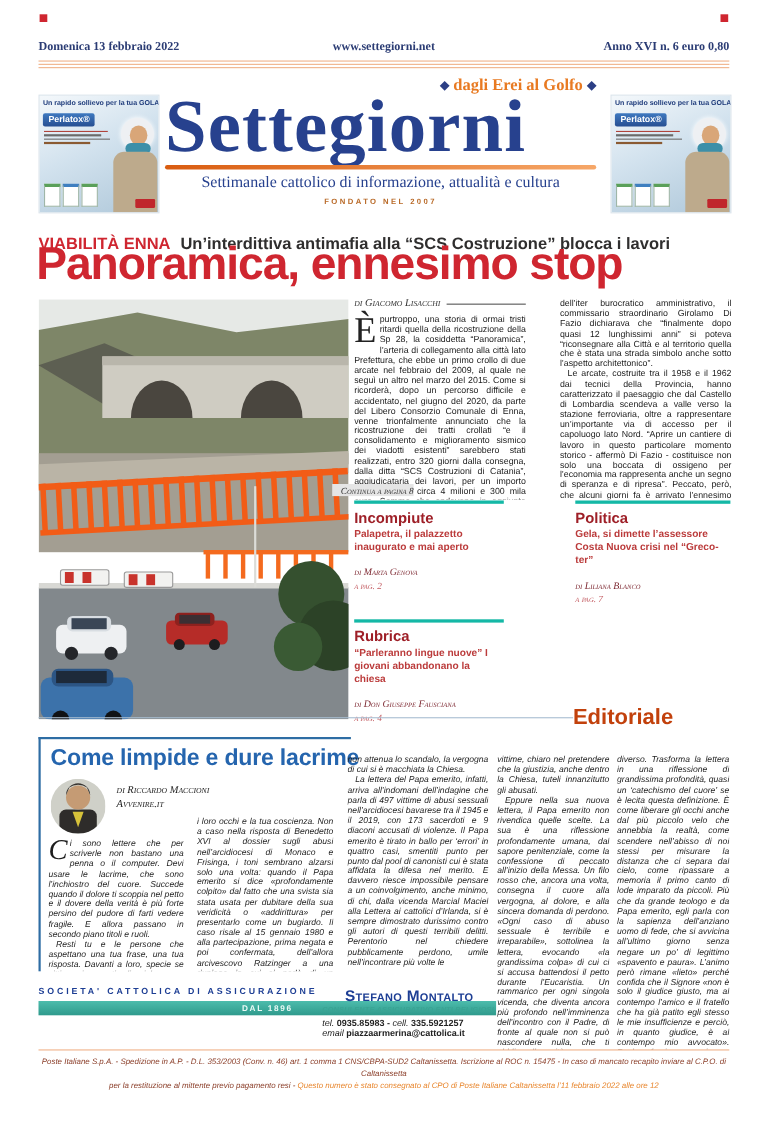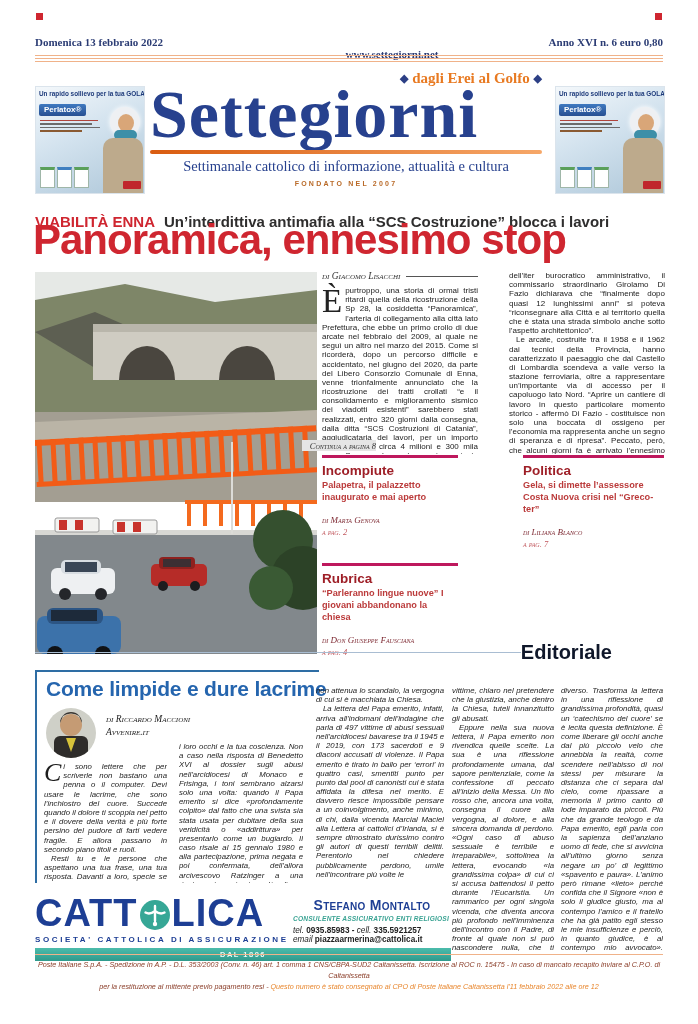--- a/index.html
+++ b/index.html
@@ -6,21 +6,21 @@
   #page{position:relative;width:698px;height:1024px;background:#fff;overflow:hidden;
         font-family:"Liberation Sans",sans-serif;-webkit-font-smoothing:antialiased;}
 
   
   .crop{position:absolute;top:13px;width:7px;height:7px;background:#cf2630;}
 
   
   .topbar{position:absolute;left:35px;top:36px;width:628px;height:15px;
           font-family:"Liberation Serif",serif;font-weight:bold;font-size:11px;color:#2b3c74;}
   .topbar .tb-date{position:absolute;left:0;top:0;}
-  .topbar .tb-url{position:absolute;left:50%;transform:translateX(-50%);top:12px;margin-left:43px;}
+  .topbar .tb-url{position:absolute;left:50%;transform:translateX(-50%);top:0;}
   .topbar .tb-issue{position:absolute;right:0;top:0;font-weight:normal;}
   .topbar .tb-issue b{font-weight:bold;}
   .rules{position:absolute;left:35px;top:55px;width:628px;}
   .rules div{height:1px;background:#f0b289;margin-bottom:2px;}
 
   
   .ad{position:absolute;top:86px;width:108px;height:106px;overflow:hidden;
       background:linear-gradient(155deg,#f4f8fb 0%,#d2e2ee 45%,#aec7d9 100%);border:1px solid #dbe4ec;}
   #ad-left{left:35px;} #ad-right{left:555px;}
   .ad-head{font-size:6.4px;font-weight:bold;color:#1d3a7a;padding:3px 3px 1px;white-space:nowrap;}
@@ -70,32 +70,32 @@
   .art-text{font-size:8px;line-height:1.15;text-align:justify;color:#1b1b1b;}
   .art-text p{margin:0;}
   .art-text p + p{text-indent:7px;}
   .dropcap{float:left;font-family:"Liberation Serif",serif;font-size:33px;line-height:0.8;padding:2px 3px 0 0;color:#222;}
   .continua{position:absolute;right:322px;top:440px;background:#e5e5e5;padding:1px 0 0 8px;
             font-family:"Liberation Serif",serif;font-style:italic;font-variant:small-caps;font-size:8.5px;color:#333;}
 
   
   .teasers{position:absolute;left:322px;top:455px;width:342px;display:grid;
            grid-template-columns:136px 141px;justify-content:space-between;row-gap:12px;}
-  .teaser{border-top:3px solid #be185d;padding-top:5px;height:88px;}
+  .teaser{border-top:3px solid #14b8a6;padding-top:5px;height:88px;}
   .t-title{font-size:13.5px;font-weight:bold;color:#9e1f27;margin-bottom:2px;}
   .t-sub{font-size:9.2px;line-height:1.3;color:#bb3b3b;font-weight:bold;}
   .t-by{margin-top:11px;font-family:"Liberation Serif",serif;font-style:italic;font-variant:small-caps;
         font-size:9px;color:#7e2a33;}
   .t-pag{margin-top:2px;font-family:"Liberation Serif",serif;font-style:italic;font-variant:small-caps;
          font-size:8.5px;color:#c2595f;}
 
   
   .ed-label{position:absolute;left:35px;top:641px;width:577px;display:flex;align-items:center;}
   .ed-label .line{flex:1;height:1px;background:#a9bdd2;}
-  .ed-label .txt{margin-left:0;font-size:20px;font-weight:bold;color:#0f172a;}
+  .ed-label .txt{margin-left:0;font-size:20px;font-weight:bold;color:#c2410c;}
   .bottom{position:absolute;left:0;top:670px;width:698px;height:354px;}
   .ed-topline{position:absolute;left:35px;top:0;width:284px;height:2px;background:#2e6da4;}
   .ed-leftline{position:absolute;left:35px;top:0;width:2px;height:213px;background:#2e6da4;}
   .ed-title{position:absolute;left:46px;top:7px;font-size:21px;font-weight:bold;color:#2565ae;letter-spacing:-0.2px;}
   .ed-photo{position:absolute;left:46px;top:38px;width:50px;height:50px;border-radius:50%;overflow:hidden;}
   .ed-byline{position:absolute;left:106px;top:43px;font-family:"Liberation Serif",serif;font-style:italic;
              font-variant:small-caps;font-size:9.5px;line-height:1.35;color:#222;}
   .ed-col{position:absolute;font-style:italic;font-size:7.8px;line-height:1.18;text-align:justify;
           color:#1d1d1d;overflow:hidden;}
   .ed-col p{margin:0;}
@@ -367,31 +367,20 @@
     <div class="ed-col" id="edc4">
       <p>vittime, chiaro nel pretendere che la giustizia, anche dentro la Chiesa, tuteli innanzitutto gli abusati.</p>
       <p>Eppure nella sua nuova lettera, il Papa emerito non rivendica quelle scelte. La sua è una riflessione profondamente umana, dal sapore penitenziale, come la confessione di peccato all’inizio della Messa. Un filo rosso che, ancora una volta, consegna il cuore alla vergogna, al dolore, e alla sincera domanda di perdono. «Ogni caso di abuso sessuale è terribile e irreparabile», sottolinea la lettera, evocando «la grandissima colpa» di cui ci si accusa battendosi il petto durante l’Eucaristia. Un rammarico per ogni singola vicenda, che diventa ancora più profondo nell’imminenza dell’incontro con il Padre, di fronte al quale non si può nascondere nulla, che ti obbliga alla verità.</p>
 
     </div>
     <div class="ed-col" id="edc5">
       <p>diverso. Trasforma la lettera in una riflessione di grandissima profondità, quasi un ‘catechismo del cuore’ se è lecita questa definizione. È come liberare gli occhi anche dal più piccolo velo che annebbia la realtà, come scendere nell’abisso di noi stessi per misurare la distanza che ci separa dal cielo, come ripassare a memoria il primo canto di lode imparato da piccoli. Più che da grande teologo e da Papa emerito, egli parla con la sapienza dell’anziano uomo di fede, che si avvicina all’ultimo giorno senza negare un po’ di legittimo «spavento e paura». L’animo però rimane «lieto» perché confida che il Signore «non è solo il giudice giusto, ma al contempo l’amico e il fratello che ha già patito egli stesso le mie insufficienze e perciò, in quanto giudice, è al contempo mio avvocato». Poche frasi per spiegare cosa ci attende quando l’oggi e il domani diventeranno un eterno presente. E l’amore si sposerà con la giustizia. E ogni lacrima sarà asciugata.</p>
     </div>
 
     <div class="cat-ad">
-      <div class="cat-logo-row">
-        <span>CATT</span>
-        <span class="cat-o">
-          <svg width="30" height="30" viewBox="0 0 30 30">
-            <circle cx="15" cy="15" r="15" fill="#36a796"></circle>
-            <path d="M15 6 V21 M15 11 C11 14 8 14 5.5 12.5 M15 11 C19 14 22 14 24.5 12.5" stroke="#ffffff" stroke-width="2.4" fill="none" stroke-linecap="round"></path>
-            <circle cx="15" cy="24" r="2.2" fill="#ffffff"></circle>
-          </svg>
-        </span>
-        <span>LICA</span>
-      </div>
       <div class="cat-sub">SOCIETA'  CATTOLICA  DI  ASSICURAZIONE</div>
       <div class="cat-band">DAL 1896</div>
       <div class="cat-right">
         <div class="cat-name">Stefano Montalto</div>
         <div class="cat-role">CONSULENTE ASSICURATIVO ENTI RELIGIOSI</div>
         <div class="cat-tel"><span class="cat-lbl">tel.</span><span> 0935.85983 - </span><span class="cat-lbl">cell.</span><span> 335.5921257</span></div>
         <div class="cat-email"><span class="cat-lbl">email</span><span> piazzaarmerina@cattolica.it</span></div>
       </div>
     </div>
 

